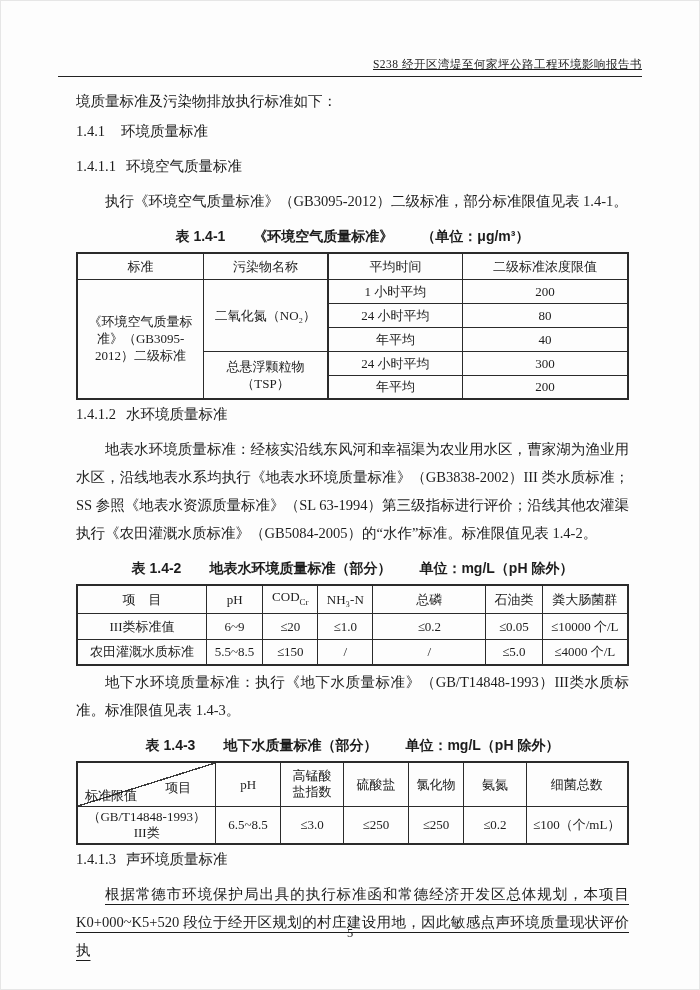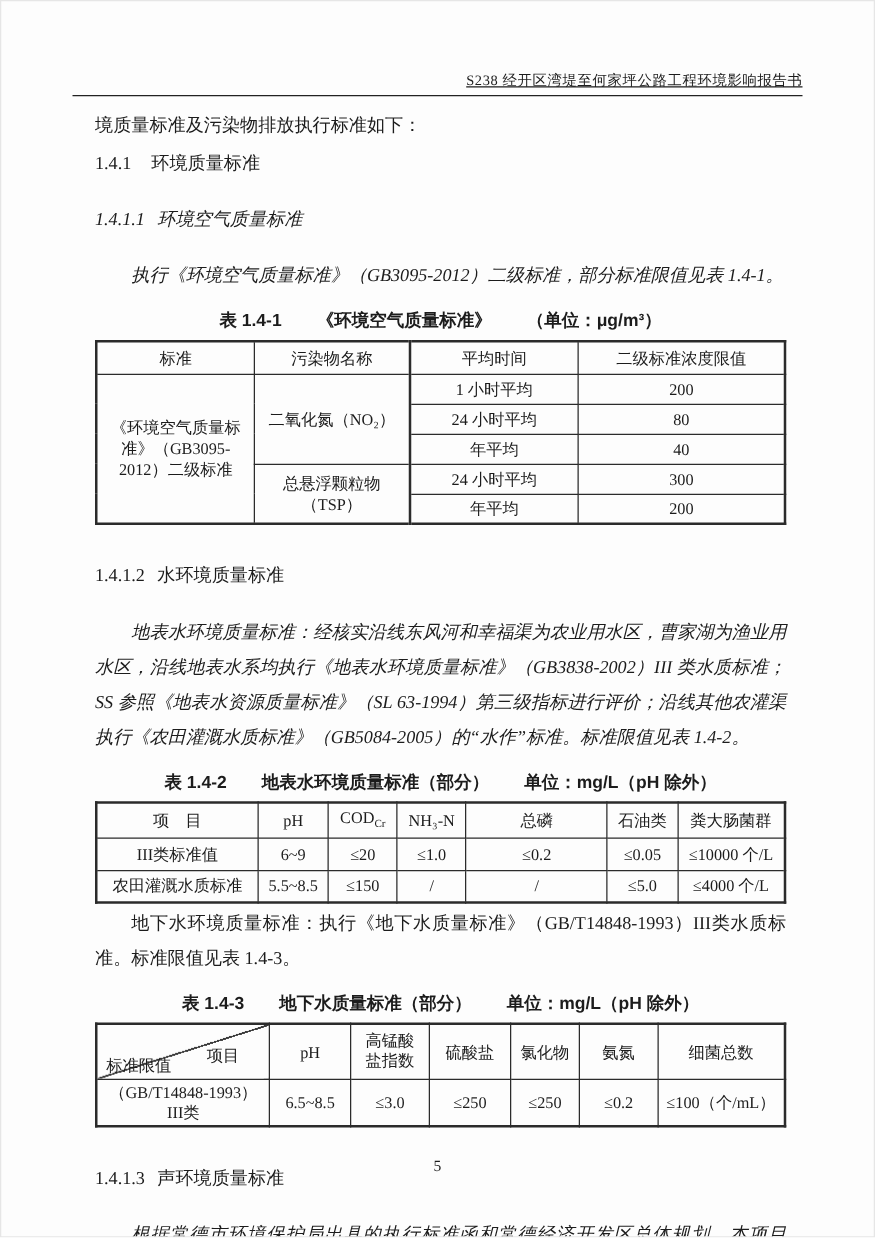--- a/index.html
+++ b/index.html
@@ -90,23 +90,23 @@
     text-underline-offset:5px;
     text-decoration-thickness:1px;
     line-height:29px;
   }
   .page-number {
     position:absolute; bottom:48px; left:0; right:0;
     text-align:center;
     font-size:12.5px;
   }
   
-  .mt-s { margin-top:17px;font-style:italic; }
+  .mt-s { margin-top:7px; }
   .mt-m { margin-top:2px; }
-  .mt-l { margin-top:27px; }
+  .mt-l { margin-top:0; }
   .cap-sp { margin-top:11px; margin-bottom:6px; }
 </style>
 </head>
 <body>
 
 <div class="page">
 
   <div class="running-header">
     <span>S238 经开区湾堤至何家坪公路工程环境影响报告书</span>
   </div>

